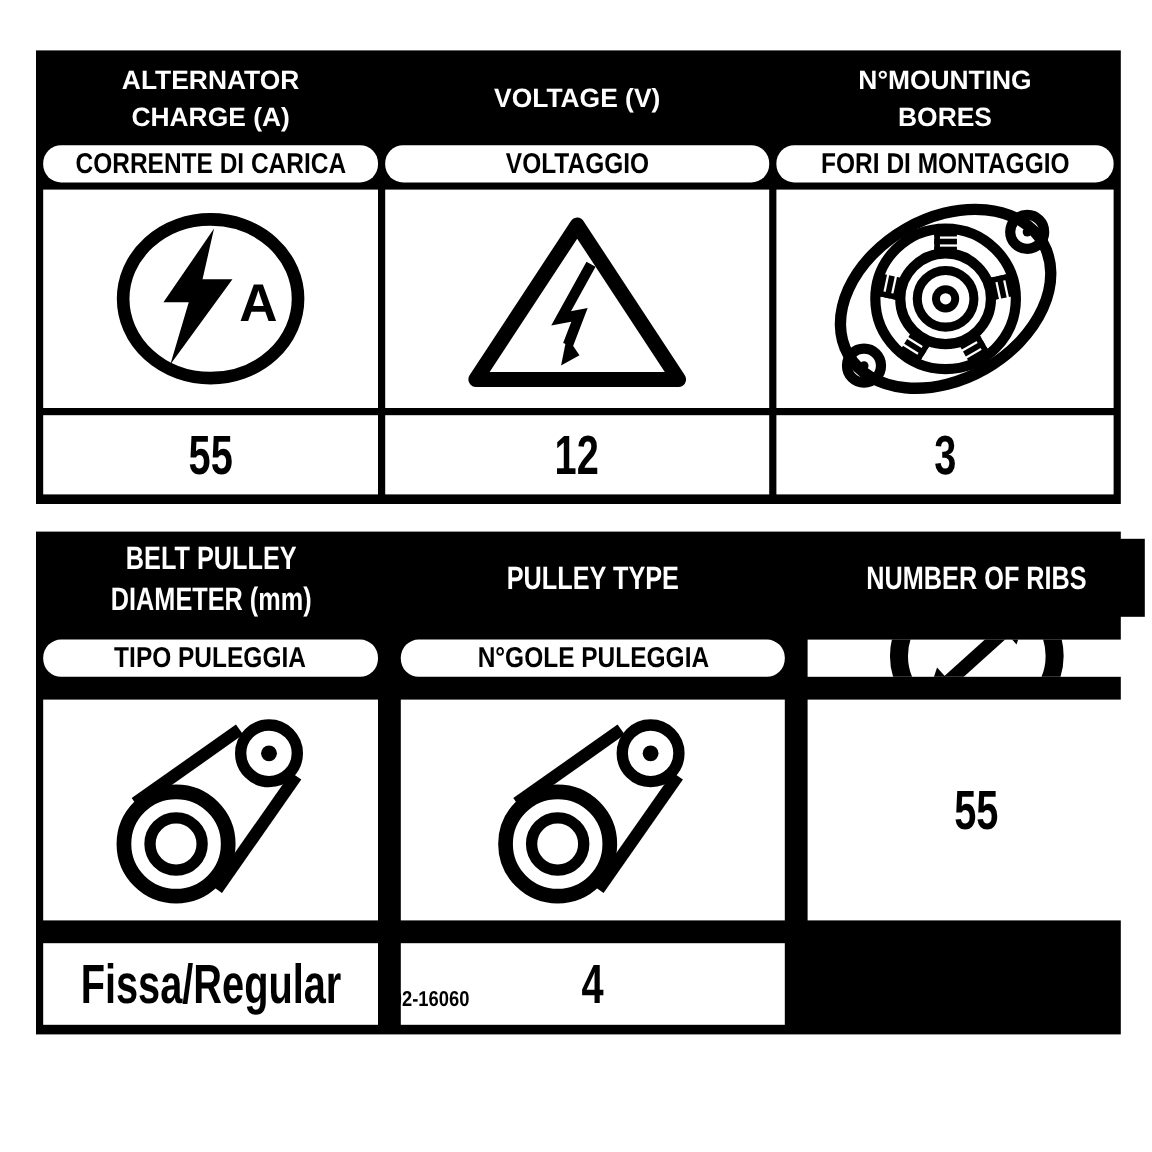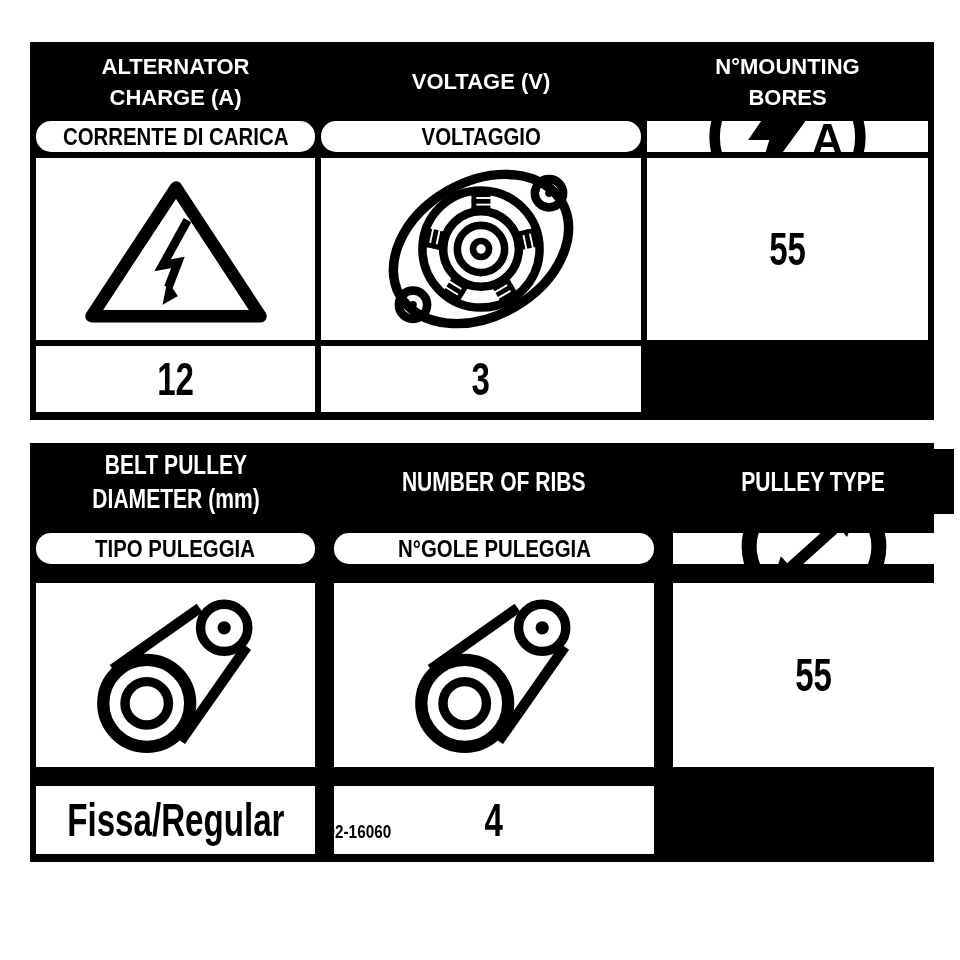--- a/index.html
+++ b/index.html
@@ -48,20 +48,23 @@
     <div class="cell hdr">
       <span class="w175">N°MOUNTING BORES</span>
     </div>
 
     <div class="cell it">
       <span class="sx85">CORRENTE DI CARICA</span>
     </div>
     <div class="cell it">
       <span class="sx85">VOLTAGGIO</span>
     </div>
+    <div class="cell it">
+      <span class="sx85">FORI DI MONTAGGIO</span>
+    </div>
 
     <div class="cell">
       <svg viewBox="0 0 170 150" width="163" height="144">
         <ellipse cx="85" cy="75" rx="76" ry="69" fill="none" stroke="#000" stroke-width="11"></ellipse>
         <polygon points="88,14 44,78 66,78 50,132 104,58 78,58" fill="#000"></polygon>
         <text x="110" y="94" font-size="46" font-weight="bold" font-family="Liberation Sans, sans-serif" fill="#000">A</text>
       </svg>
     </div>
     <div class="cell">
       <svg viewBox="0 0 200 160" width="192" height="154">
@@ -137,24 +140,24 @@
       <span class="sx72">3</span>
     </div>
   </div>
 
   <div class="spec-table t2">
 
     <div class="cell hdr">
       <span class="w250 sx78">BELT PULLEY DIAMETER (mm)</span>
     </div>
     <div class="cell hdr">
+      <span class="sx78">PULLEY TYPE</span>
+    </div>
+    <div class="cell hdr">
       <span class="sx78">NUMBER OF RIBS</span>
-    </div>
-    <div class="cell hdr">
-      <span class="sx78">PULLEY TYPE</span>
     </div>
 
     <div class="cell it">
       <span class="sx85">TIPO PULEGGIA</span>
     </div>
     <div class="cell it">
       <span class="sx85">N°GOLE PULEGGIA</span>
     </div>
 
     <div class="cell">

